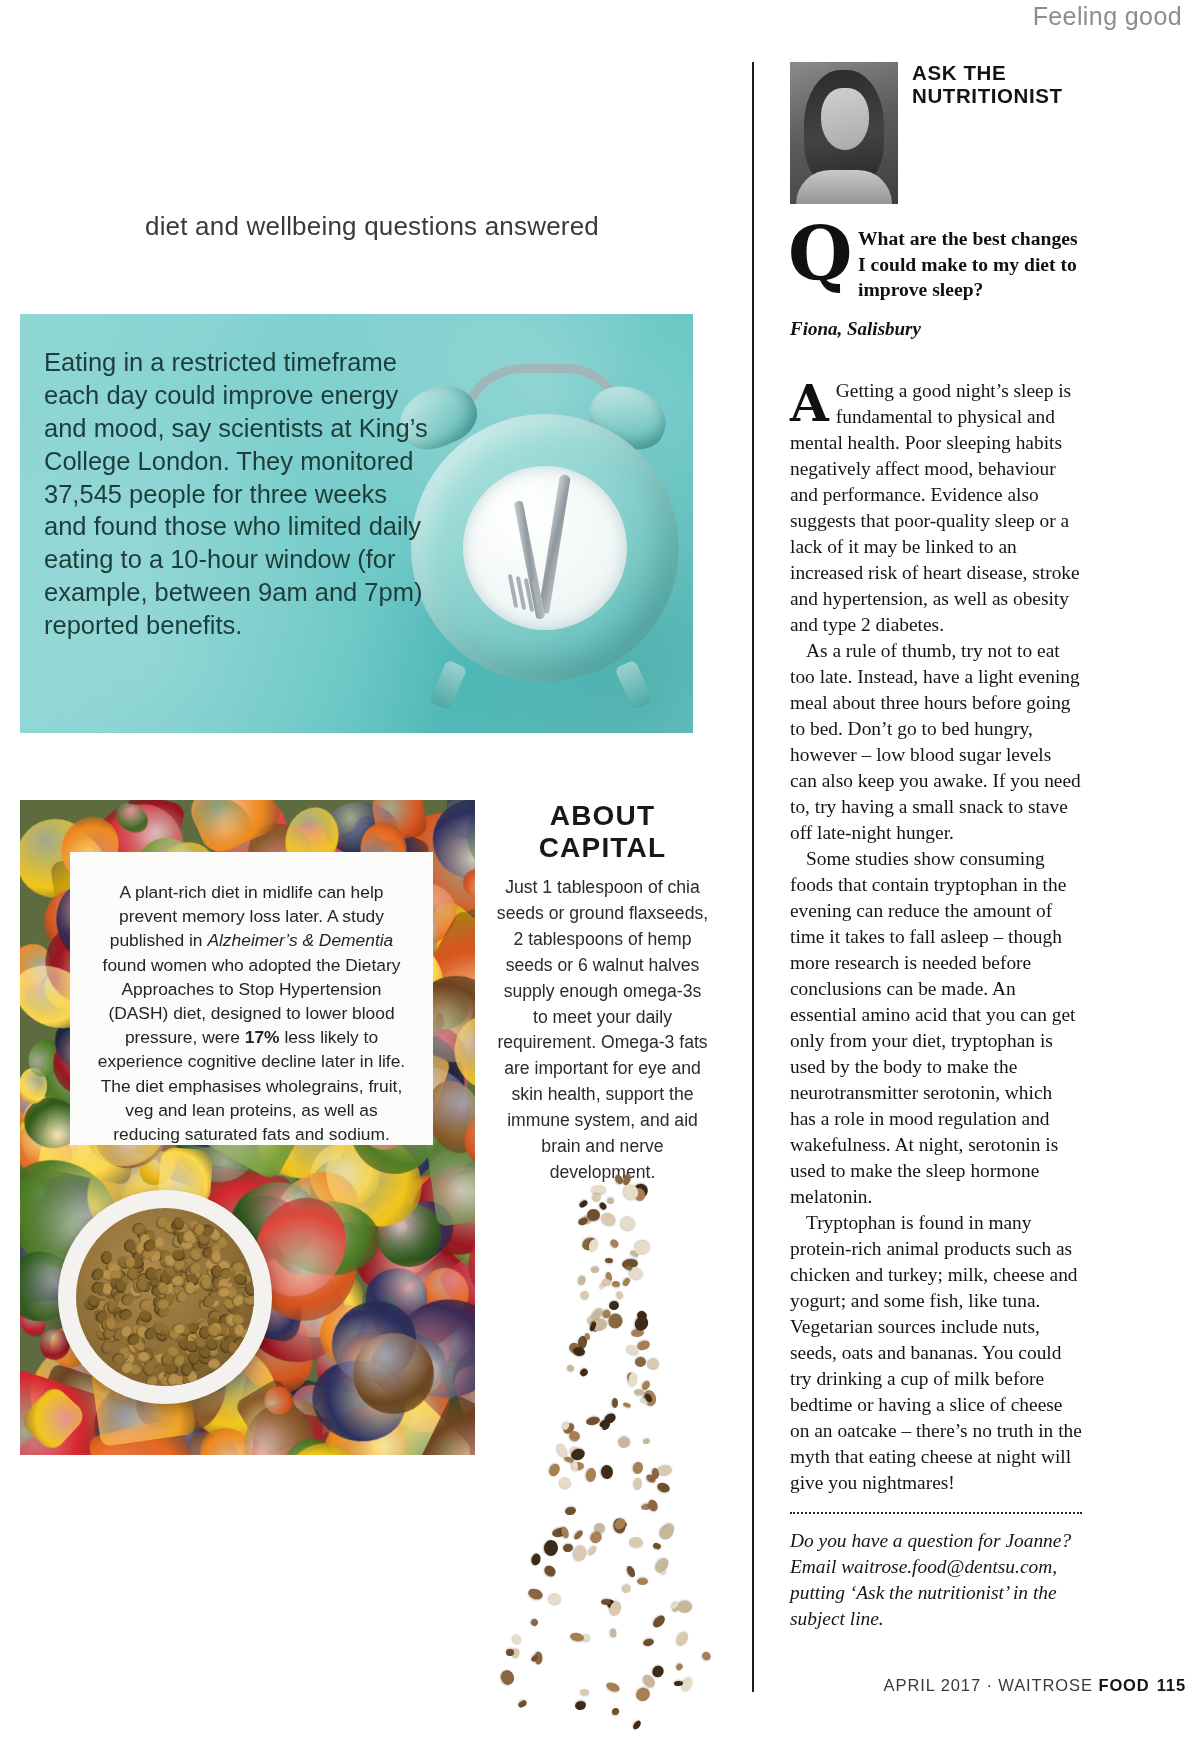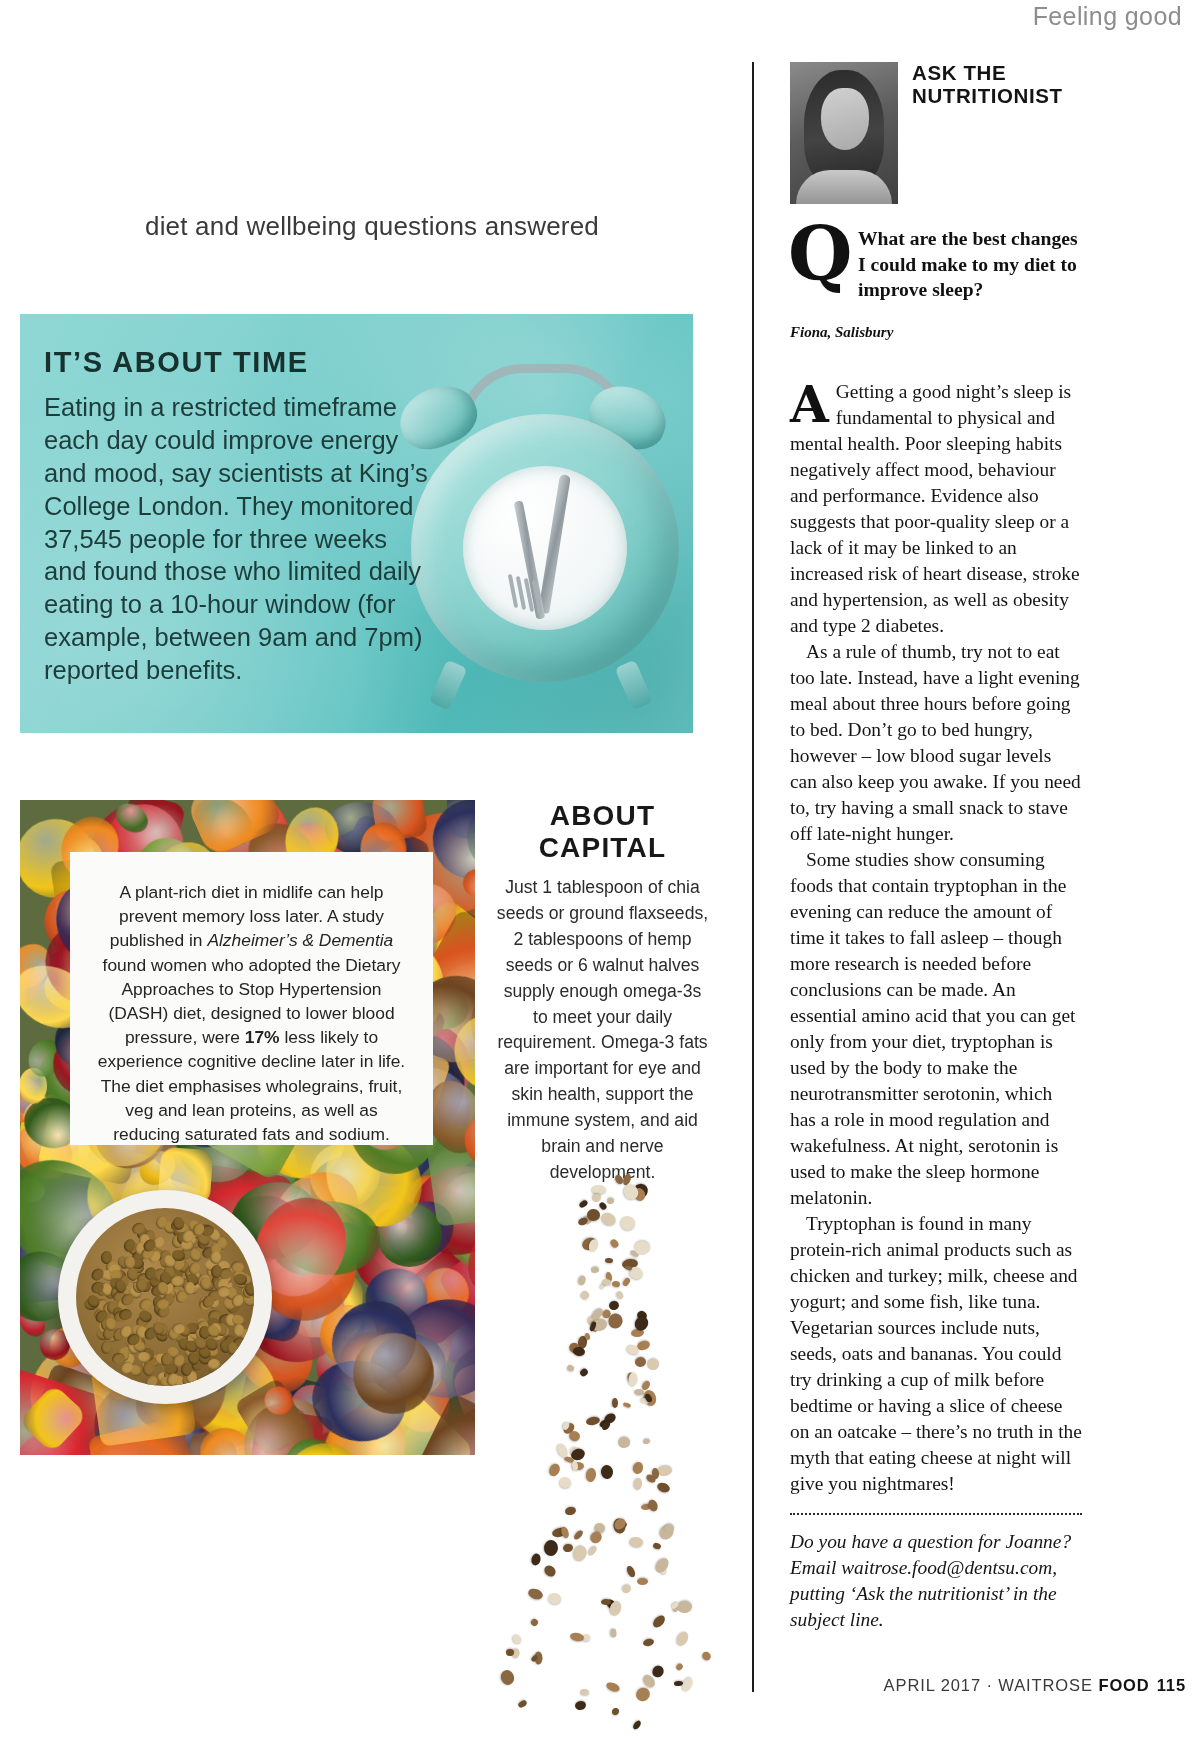--- a/index.html
+++ b/index.html
@@ -357,23 +357,23 @@
     font-weight: 700;
     font-size: 19.6px;
     line-height: 1.31;
     color: #111;
     padding-left: 68px;
   }
   .q-asker {
     font-family: "Liberation Serif", serif;
     font-style: italic;
     font-weight: 700;
-    font-size: 15px;
+    font-size: 19px;
     color: #111;
-    margin-top: 12px;
+    margin-top: 6px;
   }
 
   .answer {
     font-family: "Liberation Serif", serif;
     font-size: 19.4px;
     line-height: 1.34;
     color: #151515;
     text-align: left;
     margin-top: 38px;
   }
@@ -437,21 +437,20 @@
         <div class="knife"></div>
         <div class="fork-stem"></div>
         <div class="tine t1"></div>
         <div class="tine t2"></div>
         <div class="tine t3"></div>
         <div class="tine t4"></div>
       </div>
     </div>
   </div>
   <div class="teal-text">
-    <div class="teal-heading">IT’S ABOUT TIME</div>
     <div class="teal-body">Eating in a restricted timeframe each day could improve energy and mood, say scientists at King’s College London. They monitored 37,545 people for three weeks and found those who limited daily eating to a 10-hour window (for example, between 9am and 7pm) reported benefits.</div>
   </div>
 </div>
 
 <div class="produce-photo">
     <div class="veg" style="left:188px;top:69px;width:33px;height:29px;background:radial-gradient(circle at 34% 30%, rgba(255,255,255,.42), #3b2a55 62%, rgba(0,0,0,.32));border-radius:50%;transform:rotate(340deg);"></div>
     <div class="veg" style="left:419px;top:437px;width:81px;height:63px;background:radial-gradient(circle at 34% 30%, rgba(255,255,255,.42), #1e2440 62%, rgba(0,0,0,.32));border-radius:18.938955312100685px;transform:rotate(298deg);"></div>
     <div class="veg" style="left:88px;top:143px;width:36px;height:32px;background:radial-gradient(circle at 34% 30%, rgba(255,255,255,.42), #2b2f5e 62%, rgba(0,0,0,.32));border-radius:50%;transform:rotate(178deg);"></div>
     <div class="veg" style="left:271px;top:651px;width:48px;height:35px;background:radial-gradient(circle at 34% 30%, rgba(255,255,255,.42), #e8b40d 62%, rgba(0,0,0,.32));border-radius:50%;transform:rotate(162deg);"></div>
     <div class="veg" style="left:231px;top:586px;width:51px;height:49px;background:radial-gradient(circle at 34% 30%, rgba(255,255,255,.42), #e8b40d 62%, rgba(0,0,0,.32));border-radius:50%;transform:rotate(35deg);"></div>

